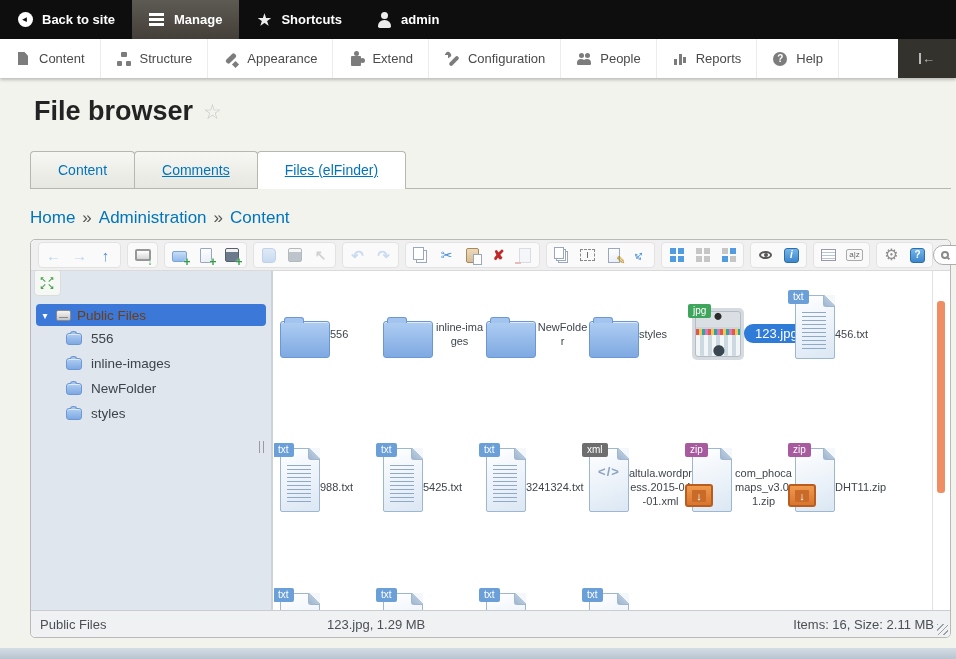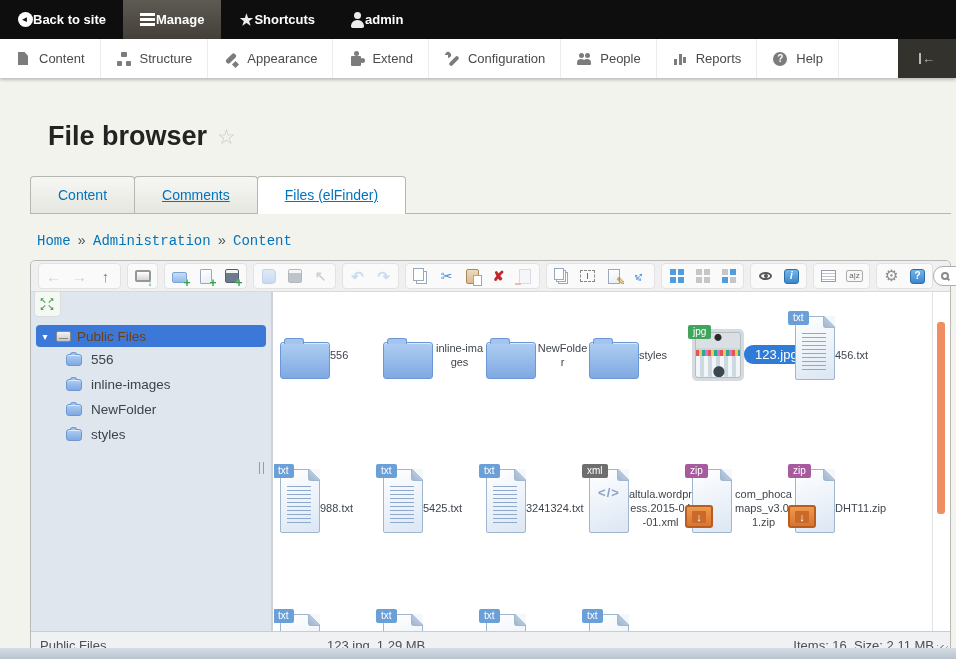--- a/index.html
+++ b/index.html
@@ -1,21 +1,21 @@
 <!DOCTYPE html>
 <html><head>
 <meta charset="utf-8">
 <style>
   html,body{margin:0;padding:0;}
   body{font-family:"Liberation Sans",sans-serif;}
   .screen{position:relative;width:956px;height:659px;overflow:hidden;background:#f2f3ed;}
 
   
   .admin-bar{height:39px;background:#0e0e0e;display:flex;align-items:stretch;}
-  .ab-item{display:flex;align-items:center;padding:0 17px;color:#fff;font-weight:bold;font-size:13px;cursor:pointer;}
+  .ab-item{display:flex;align-items:center;gap:9px;padding:0 17px;color:#fff;font-weight:bold;font-size:13px;cursor:pointer;}
   .ab-item.active{background:linear-gradient(#5d5a54,#443f38);}
   .abi{width:16px;height:16px;position:relative;display:flex;align-items:center;justify-content:center;}
   .ab-back-circle::before{content:"\25C4";width:15px;height:15px;background:#fff;color:#0e0e0e;border-radius:50%;font-size:8px;display:flex;align-items:center;justify-content:center;padding-right:1px;box-sizing:border-box;}
   .ab-hamburger::before{content:"";width:15px;height:3px;background:#fff;box-shadow:0 5px 0 #fff,0 10px 0 #fff;margin-bottom:10px;}
   .ab-star::before{content:"\2605";color:#ececec;font-size:15px;}
   .ab-user::before{content:"";position:absolute;top:0;left:5px;width:7px;height:7px;background:#ececec;border-radius:50%;}
   .ab-user::after{content:"";position:absolute;bottom:0;left:2px;width:13px;height:8px;background:#ececec;border-radius:7px 7px 2px 2px;}
 
   
   .admin-menu{height:39px;background:#fff;display:flex;align-items:stretch;position:relative;z-index:3;box-shadow:0 2px 3px rgba(0,0,0,.22);}
@@ -35,27 +35,27 @@
   .mi-configuration::before{content:"";width:12px;height:4px;background:#7c7c7c;border-radius:2px;transform:rotate(-45deg);margin:4px 0 0 4px;}
   .mi-configuration::after{content:"";position:absolute;left:1px;top:1px;width:6px;height:6px;border:3px solid #7c7c7c;border-radius:50%;border-bottom-color:transparent;transform:rotate(45deg);box-sizing:border-box;}
   .mi-people::before{content:"";position:absolute;top:2px;left:3px;width:5px;height:5px;background:#7c7c7c;border-radius:50%;box-shadow:6px 0 0 #7c7c7c;}
   .mi-people::after{content:"";position:absolute;bottom:2px;left:1px;width:8px;height:6px;background:#7c7c7c;border-radius:4px 4px 1px 1px;box-shadow:6px 0 0 #7c7c7c;}
   .mi-reports::before{content:"";position:absolute;left:2px;bottom:2px;width:3px;height:6px;background:#7c7c7c;box-shadow:9px -2px 0 #7c7c7c;}
   .mi-reports::after{content:"";position:absolute;left:7px;bottom:2px;width:3px;height:11px;background:#7c7c7c;}
   .mi-help::before{content:"?";width:14px;height:14px;border-radius:50%;background:#7c7c7c;color:#fff;font-size:10px;font-weight:bold;display:flex;align-items:center;justify-content:center;}
 
   
   .content{padding-left:30px;}
-  h1.page-title{margin:18px;padding-top:25px;font-size:27px;font-weight:bold;color:#232323;display:flex;align-items:center;gap:10px;}
+  h1.page-title{margin:4px;padding-top:14px;font-size:27px;font-weight:bold;color:#232323;display:flex;align-items:center;gap:10px;}
   .title-star{font-size:21px;color:#c9c9c9;font-weight:normal;cursor:pointer;}
   .tabs{display:flex;align-items:flex-end;margin-top:24px;border-bottom:1px solid #b7b7b1;width:921px;}
   .tab{padding:10px 27px;font-size:14px;color:#0074bd;background:linear-gradient(#f6f6f3,#e7e7e1);border:1px solid #b7b7b1;border-bottom:none;border-radius:4px 4px 0 0;margin-right:0;cursor:pointer;position:relative;}
   .tab + .tab{margin-left:-1px;text-decoration:underline;}
   .tab.active{background:#fff;margin-bottom:-1px;padding-bottom:11px;z-index:2;}
-  .breadcrumb{margin:19px 0 11px 7px;font-size:14px;font-family:Liberation Mono, monospace;}
+  .breadcrumb{margin:19px 0 11px 0;font-size:17px;}
   .bc-link{color:#0074bd;text-decoration:none;cursor:pointer;}
   .bc-sep{color:#545454;margin:0 7px;}
 
   
   .elfinder{position:relative;width:919px;height:397px;border:1px solid #b9b9b9;border-radius:5px;background:#fff;}
   .ef-toolbar{height:30px;background:#f0f0f0;border-bottom:1px solid #dadada;border-radius:5px 5px 0 0;display:flex;align-items:center;padding:0 7px;}
   .tb-groups{display:flex;gap:6px;flex:1;align-items:center;}
   .tb-group{display:flex;gap:1px;background:#fafafa;border:1px solid #e2e2e2;border-radius:4px;padding:1px 2px;}
   .tbtn{width:25px;height:22px;border-radius:3px;display:flex;align-items:center;justify-content:center;cursor:pointer;}
   .tbtn.disabled{opacity:.42;cursor:default;}

